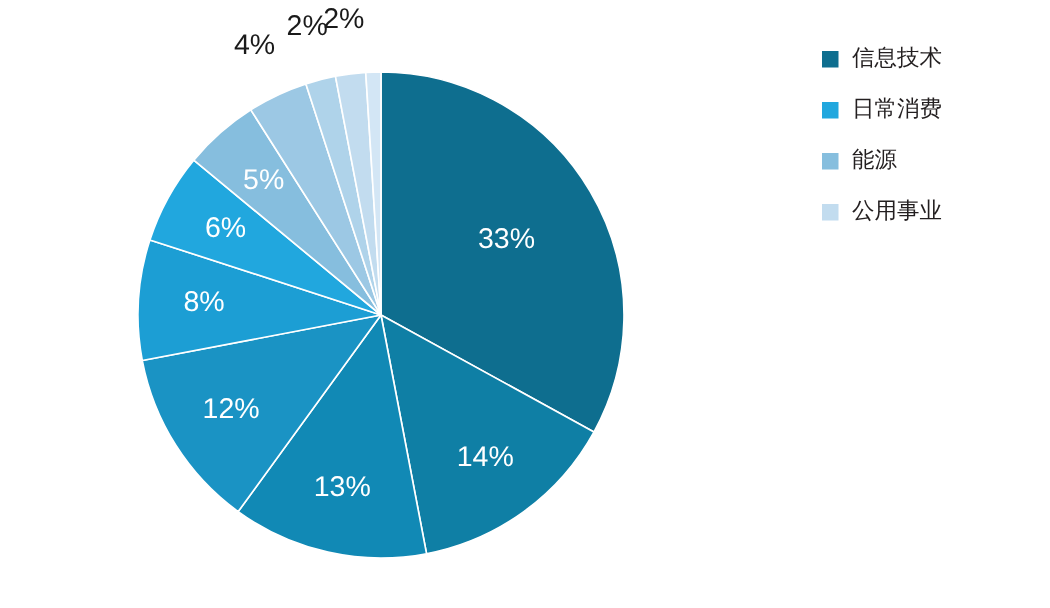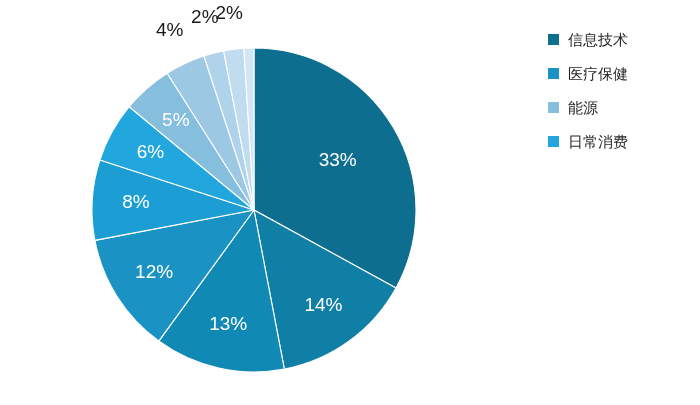--- a/index.html
+++ b/index.html
@@ -57,21 +57,21 @@
     align-items: center;
     height: 34px;
   }
   .legend-swatch {
     width: 11px;
     height: 11px;
     flex: 0 0 11px;
     margin-right: 9px;
   }
   .legend-label {
-    font-family: Liberation Sans, sans-serif;
+    font-family: Liberation Serif, serif;
     font-size: 15px;
     color: #231f20;
     line-height: 1;
     white-space: nowrap;
     text-align: right;
   }
 </style>
 </head>
 <body>
 
@@ -106,26 +106,26 @@
         </g>
     </svg>
   </div>
 
   <div id="legend">
       <div class="legend-item">
         <span class="legend-swatch" style="background: rgb(14, 110, 143);"></span>
         <span class="legend-label">信息技术</span>
       </div>
       <div class="legend-item">
-        <span class="legend-swatch" style="background: rgb(26, 147, 196);"></span>
-        <span class="legend-label">医疗保健</span>
+        <span class="legend-swatch" style="background: rgb(33, 167, 222);"></span>
+        <span class="legend-label">日常消费</span>
       </div>
       <div class="legend-item">
         <span class="legend-swatch" style="background: rgb(134, 190, 222);"></span>
         <span class="legend-label">能源</span>
       </div>
       <div class="legend-item">
-        <span class="legend-swatch" style="background: rgb(33, 167, 222);"></span>
-        <span class="legend-label">日常消费</span>
+        <span class="legend-swatch" style="background: rgb(194, 220, 239);"></span>
+        <span class="legend-label">公用事业</span>
       </div>
     </div>
 
 </div>
 
 </body></html>

